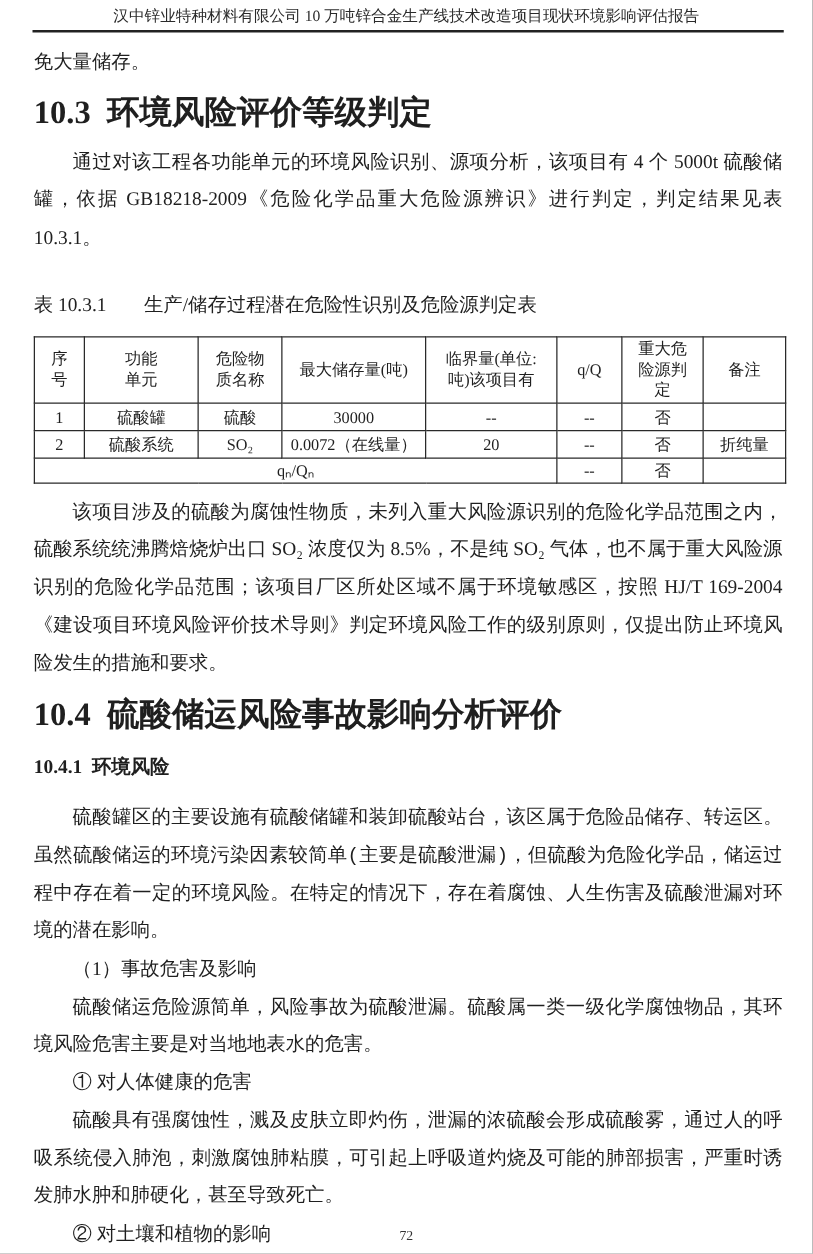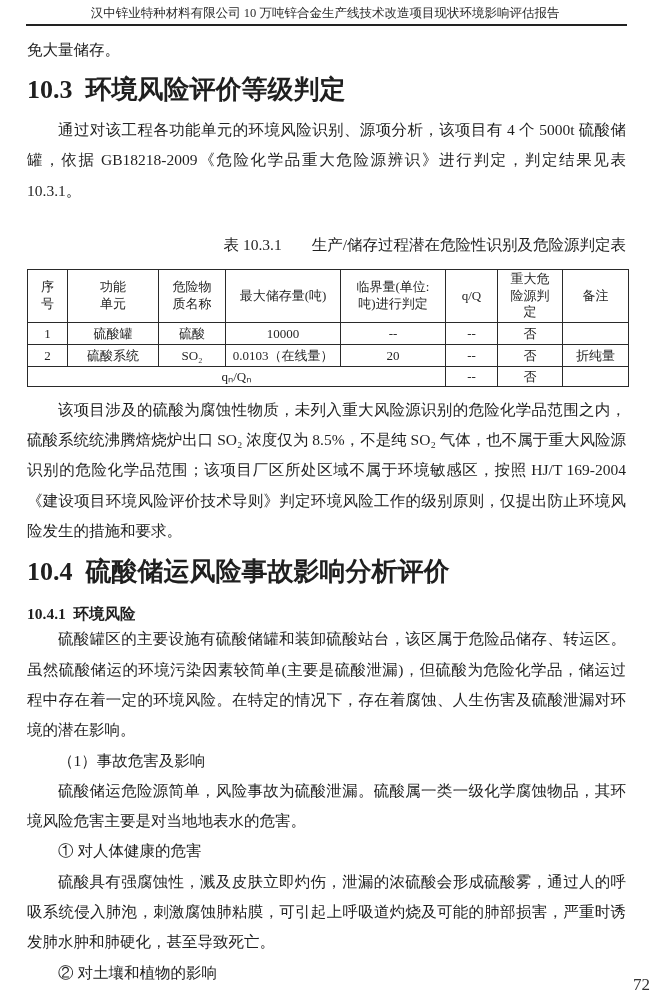--- a/index.html
+++ b/index.html
@@ -47,21 +47,21 @@
   h1.sec-heading.second { margin-top: 14px; }
   h2.subsec-heading {
     margin: 20px 0 0 0;
     font-size: 15.5px;
     line-height: 20px;
     font-weight: bold;
     white-space: pre-wrap;
   }
   .table-caption {
     margin-top: 28px;
-    text-align: right;
+    text-align: left;
     font-size: 15.5px;
     line-height: 22px;
   }
   .table-caption .cap-label { display: inline-block; margin-right: 30px; }
 
   table.risk-table {
     margin-top: 13px;
     border-collapse: collapse;
     table-layout: fixed;
     width: 602px;
@@ -85,22 +85,22 @@
   .col-max  { width: 115px; }
   .col-crit { width: 105px; }
   .col-qq   { width: 52px; }
   .col-maj  { width: 65px; }
   .col-note { width: 66px; }
 
   .page-number {
     position: absolute;
     left: 0; right: 0;
     bottom: 8px;
-    text-align: right;
-    font-size: 17px;
+    text-align: center;
+    font-size: 11px;
     color: #333;
   }
 </style>
 </head>
 <body>
 
 <div class="page">
 
   <div class="running-header">汉中锌业特种材料有限公司 10 万吨锌合金生产线技术改造项目现状环境影响评估报告</div>
   <div class="header-rule"></div>
@@ -131,63 +131,63 @@
       <tbody>
         <tr>
           <th>序
 号</th>
           <th>功能
 单元</th>
           <th>危险物
 质名称</th>
           <th>最大储存量(吨)</th>
           <th>临界量(单位:
-吨)进行判定</th>
+吨)该项目有</th>
           <th>q/Q</th>
           <th>重大危
 险源判
 定</th>
           <th>备注</th>
         </tr>
         <tr>
           <td>1</td>
           <td>硫酸罐</td>
           <td>硫酸</td>
-          <td>10000</td>
+          <td>30000</td>
           <td>--</td>
           <td>--</td>
           <td>否</td>
           <td></td>
         </tr>
         <tr>
           <td>2</td>
           <td>硫酸系统</td>
           <td>SO₂</td>
-          <td>0.0103（在线量）</td>
+          <td>0.0072（在线量）</td>
           <td>20</td>
           <td>--</td>
           <td>否</td>
           <td>折纯量</td>
         </tr>
         <tr class="short">
           <td colspan="5">qₙ/Qₙ</td>
           <td>--</td>
           <td>否</td>
           <td></td>
         </tr>
       </tbody>
     </table>
 
     <p class="para indent" style="margin-top:8px;">该项目涉及的硫酸为腐蚀性物质，未列入重大风险源识别的危险化学品范围之内，硫酸系统统沸腾焙烧炉出口 SO₂ 浓度仅为 8.5%，不是纯 SO₂ 气体，也不属于重大风险源识别的危险化学品范围；该项目厂区所处区域不属于环境敏感区，按照 HJ/T 169-2004《建设项目环境风险评价技术导则》判定环境风险工作的级别原则，仅提出防止环境风险发生的措施和要求。</p>
 
     <h1 class="sec-heading second">10.4  硫酸储运风险事故影响分析评价</h1>
 
     <h2 class="subsec-heading">10.4.1  环境风险</h2>
 
-    <p class="para indent" style="margin-top:0;">硫酸罐区的主要设施有硫酸储罐和装卸硫酸站台，该区属于危险品储存、转运区。虽然硫酸储运的环境污染因素较简单(主要是硫酸泄漏)，但硫酸为危险化学品，储运过程中存在着一定的环境风险。在特定的情况下，存在着腐蚀、人生伤害及硫酸泄漏对环境的潜在影响。</p>
+    <p class="para indent" style="margin-top:15px;font-family:Liberation Mono, monospace;">硫酸罐区的主要设施有硫酸储罐和装卸硫酸站台，该区属于危险品储存、转运区。虽然硫酸储运的环境污染因素较简单(主要是硫酸泄漏)，但硫酸为危险化学品，储运过程中存在着一定的环境风险。在特定的情况下，存在着腐蚀、人生伤害及硫酸泄漏对环境的潜在影响。</p>
 
     <p class="para indent">（1）事故危害及影响</p>
 
     <p class="para indent">硫酸储运危险源简单，风险事故为硫酸泄漏。硫酸属一类一级化学腐蚀物品，其环境风险危害主要是对当地地表水的危害。</p>
 
     <p class="para indent">① 对人体健康的危害</p>
 
     <p class="para indent">硫酸具有强腐蚀性，溅及皮肤立即灼伤，泄漏的浓硫酸会形成硫酸雾，通过人的呼吸系统侵入肺泡，刺激腐蚀肺粘膜，可引起上呼吸道灼烧及可能的肺部损害，严重时诱发肺水肿和肺硬化，甚至导致死亡。</p>
 
     <p class="para indent">② 对土壤和植物的影响</p>

